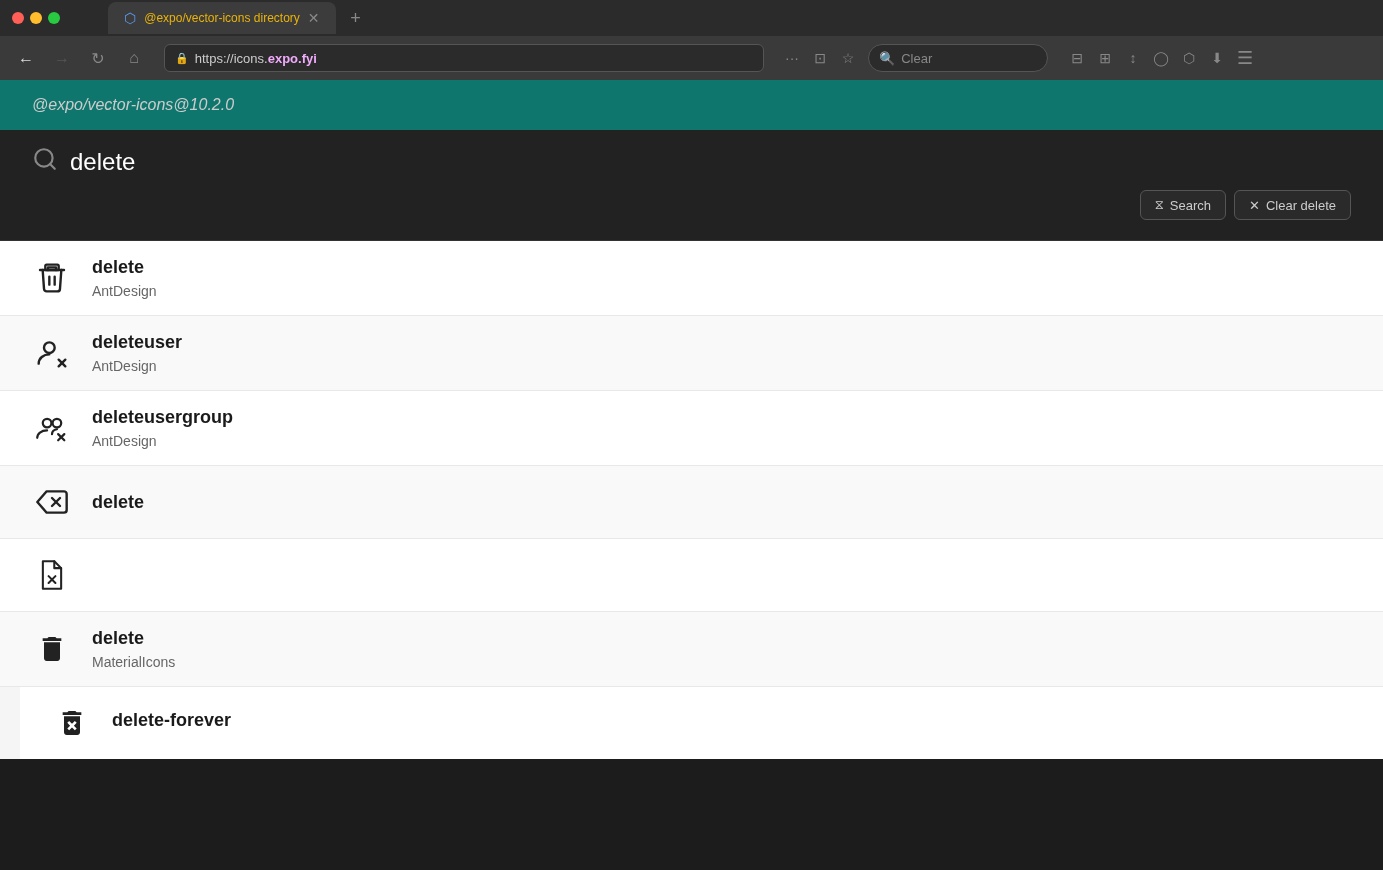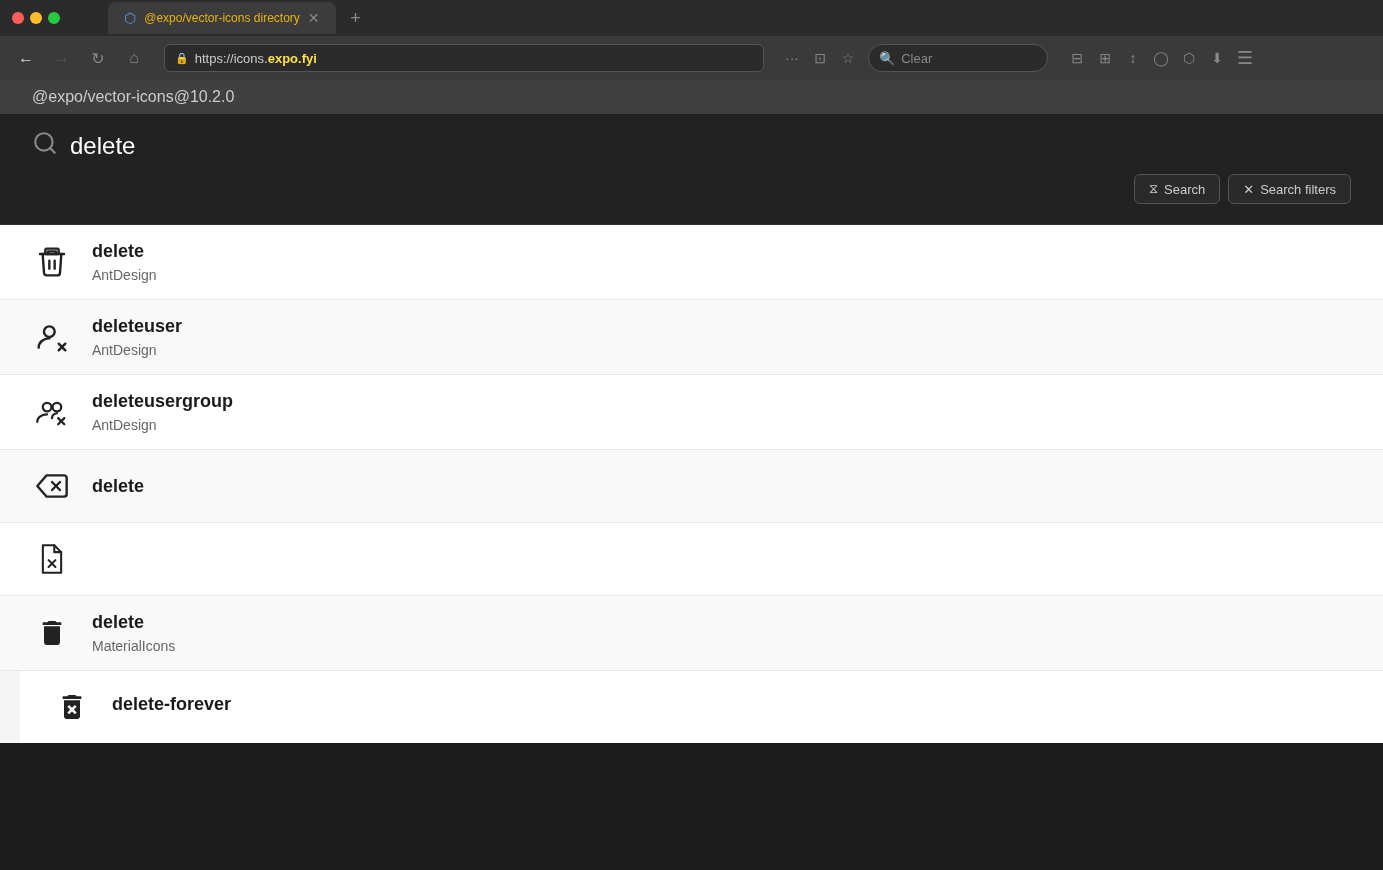--- a/index.html
+++ b/index.html
@@ -20,32 +20,32 @@
     .tab-close { color: #888; font-size: 14px; cursor: pointer; }
     .tab-add { margin-left: 8px; color: #888; font-size: 18px; cursor: pointer; width: 24px; height: 24px; display: flex; align-items: center; justify-content: center; }
 
     .nav-bar { background: #3a3a3a; height: 44px; display: flex; align-items: center; padding: 0 12px; gap: 8px; }
     .nav-btn { background: none; border: none; color: #888; font-size: 16px; cursor: pointer; width: 28px; height: 28px; display: flex; align-items: center; justify-content: center; border-radius: 4px; }
     .nav-btn.active { color: #ddd; }
     .nav-btn.disabled { color: #555; cursor: default; }
     .url-bar { flex: 1; background: #2b2b2b; border: 1px solid #555; border-radius: 6px; height: 28px; display: flex; align-items: center; padding: 0 10px; gap: 6px; max-width: 600px; margin: 0 8px; }
     .url-lock { color: #888; font-size: 11px; }
     .url-text { color: #ccc; font-size: 13px; }
-    .url-text span { color: #fde047; font-weight: 600; }
+    .url-text span { color: #f0abfc; font-weight: 600; }
     .nav-actions { display: flex; gap: 4px; align-items: center; }
     .nav-action-btn { background: none; border: none; color: #888; font-size: 14px; cursor: pointer; width: 24px; height: 24px; display: flex; align-items: center; justify-content: center; }
     .search-bar-nav { background: #2b2b2b; border: 1px solid #555; border-radius: 20px; height: 28px; display: flex; align-items: center; padding: 0 10px; gap: 6px; min-width: 180px; }
     .search-bar-nav span { color: #888; font-size: 13px; }
     .toolbar-icons { display: flex; gap: 2px; margin-left: 8px; }
     .toolbar-icon { color: #888; font-size: 14px; width: 26px; height: 26px; display: flex; align-items: center; justify-content: center; cursor: pointer; border-radius: 4px; }
     .menu-btn { color: #888; font-size: 18px; width: 26px; height: 26px; display: flex; align-items: center; justify-content: center; cursor: pointer; }
 
     
     .page-content { background: #1c1c1c; flex: 1; overflow: hidden; }
-    .page-header { background: #404040; padding: 8px 32px; }
+    .page-header { background: #0f766e; padding: 16px 32px; font-style: italic; }
     .package-title { color: #ccc; font-size: 16px; font-weight: 400; }
 
     .search-section { background: #222; padding: 16px 32px 20px; border-bottom: 1px solid #333; }
     .search-input-wrap { display: flex; align-items: center; gap: 12px; }
     .search-icon-main { color: #888; font-size: 22px; }
     .search-input-main { background: none; border: none; color: #fff; font-size: 24px; outline: none; flex: 1; }
     .filters-row { display: flex; justify-content: flex-end; margin-top: 12px; gap: 8px; }
     .filters-btn { background: #2a2a2a; border: 1px solid #555; color: #ccc; font-size: 13px; padding: 6px 14px; border-radius: 6px; cursor: pointer; display: flex; align-items: center; gap: 6px; }
     .clear-filters-btn { background: #2a2a2a; border: 1px solid #555; color: #ccc; font-size: 13px; padding: 6px 14px; border-radius: 6px; cursor: pointer; display: flex; align-items: center; gap: 6px; }
 
@@ -130,21 +130,21 @@
         </span>
         <input class="search-input-main" type="text" value="delete" style="">
       </div>
       <div class="filters-row">
         <button class="filters-btn">
           <span>⧖</span>
           <span>Search</span>
         </button>
         <button class="clear-filters-btn">
           <span>✕</span>
-          <span>Search filters</span>
+          <span>Clear delete</span>
         </button>
       </div>
     </div>
 
     <div class="results-list">
 
       <div class="result-item">
         <div class="result-icon">
           <svg viewBox="0 0 24 24" fill="none" stroke="#222" stroke-width="1.8" stroke-linecap="round" stroke-linejoin="round">
             <polyline points="3 6 5 6 21 6"></polyline>

